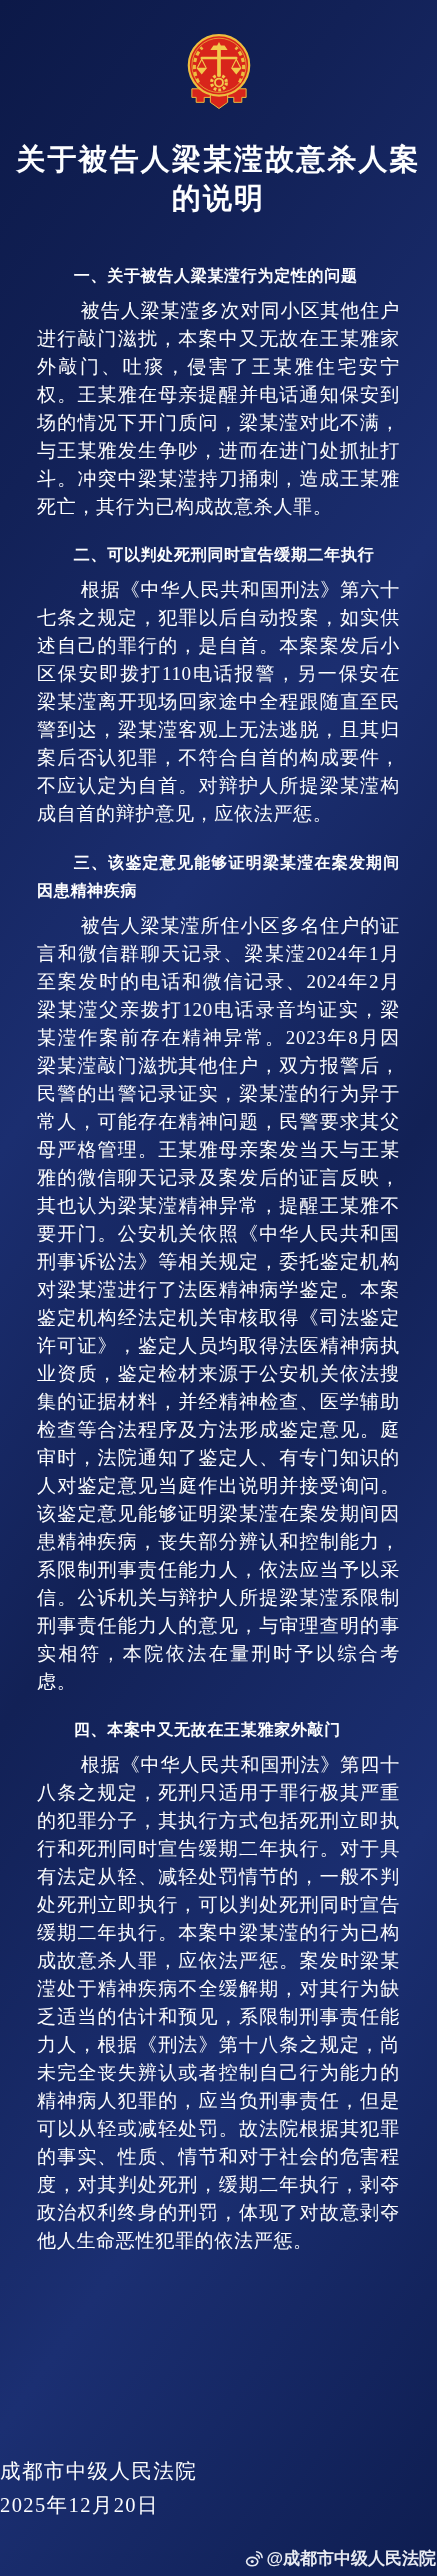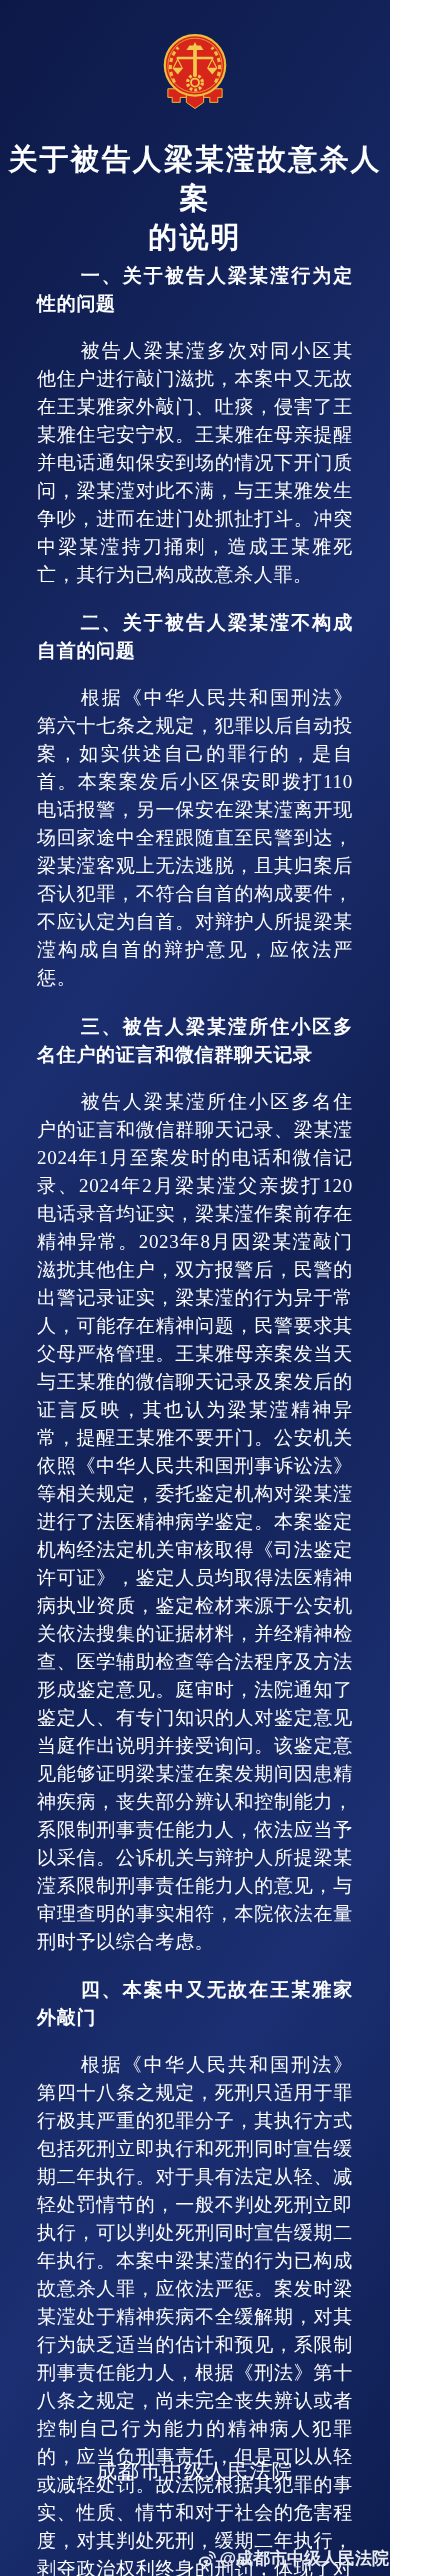--- a/index.html
+++ b/index.html
@@ -1,18 +1,18 @@
 <!DOCTYPE html>
 <html style="font-size:11px"><head>
 <meta charset="utf-8">
 <style>
   html, body { margin: 0; padding: 0; }
   .poster {
     position: relative;
-    width: 390px;
+    width: 437px;
     height: 2576px;
     overflow: hidden;
     background: linear-gradient(125deg,
       #0c1948 0%, #122157 16%, #1b2e70 36%,
       #122156 54%, #1b2f72 76%, #0e1d50 100%);
     color: #fdfeff;
     font-family: "Liberation Serif", "DejaVu Serif", serif;
   }
   .emblem-wrap {
     position: absolute;
@@ -32,41 +32,40 @@
     letter-spacing: 2.1px;
   }
   .content {
     position: absolute;
     top: 241px;
     left: 37px;
     right: 37px;
   }
   .section-heading {
     margin: 20.5px 0 0 0;
-    font-size: 19px;
+    font-size: 16px;
     font-weight: 700;
     line-height: 28px;
     letter-spacing: 0.7px;
     text-indent: 2.3em;
     text-align: justify;
   }
   .para {
-    margin: 19px 0 0 0;
+    margin: 7px 0 0 0;
     font-size: 19px;
     font-weight: 400;
     line-height: 28px;
     letter-spacing: 0.7px;
     text-indent: 2.3em;
     text-align: justify;
   }
   .signature {
     position: absolute;
     top: 2454px; left: 0;
     width: 100%;
-    text-align: center;
     font-size: 20.5px;
     line-height: 34px;
     letter-spacing: 1.4px;
   }
   .watermark {
     position: absolute;
     top: 2547px;
     right: 1px;
     display: flex;
     align-items: center;
@@ -116,33 +115,34 @@
   <h1 class="doc-title">
     <span>关于被告人梁某滢故意杀人案</span><br>
     <span>的说明</span>
   </h1>
 
   <div class="content">
 
     <h2 class="section-heading">一、关于被告人梁某滢行为定性的问题</h2>
     <p class="para">被告人梁某滢多次对同小区其他住户进行敲门滋扰，本案中又无故在王某雅家外敲门、吐痰，侵害了王某雅住宅安宁权。王某雅在母亲提醒并电话通知保安到场的情况下开门质问，梁某滢对此不满，与王某雅发生争吵，进而在进门处抓扯打斗。冲突中梁某滢持刀捅刺，造成王某雅死亡，其行为已构成故意杀人罪。</p>
 
-    <h2 class="section-heading">二、关于被告人梁某滢不构成自首的问题</h2>
+    <h2 class="section-heading">二、可以判处死刑同时宣告缓期二年执行</h2>
     <p class="para">根据《中华人民共和国刑法》第六十七条之规定，犯罪以后自动投案，如实供述自己的罪行的，是自首。本案案发后小区保安即拨打110电话报警，另一保安在梁某滢离开现场回家途中全程跟随直至民警到达，梁某滢客观上无法逃脱，且其归案后否认犯罪，不符合自首的构成要件，不应认定为自首。对辩护人所提梁某滢构成自首的辩护意见，应依法严惩。</p>
 
-    <h2 class="section-heading">三、被告人梁某滢所住小区多名住户的证言和微信群聊天记录</h2>
+    <h2 class="section-heading">三、该鉴定意见能够证明梁某滢在案发期间因患精神疾病</h2>
     <p class="para">被告人梁某滢所住小区多名住户的证言和微信群聊天记录、梁某滢2024年1月至案发时的电话和微信记录、2024年2月梁某滢父亲拨打120电话录音均证实，梁某滢作案前存在精神异常。2023年8月因梁某滢敲门滋扰其他住户，双方报警后，民警的出警记录证实，梁某滢的行为异于常人，可能存在精神问题，民警要求其父母严格管理。王某雅母亲案发当天与王某雅的微信聊天记录及案发后的证言反映，其也认为梁某滢精神异常，提醒王某雅不要开门。公安机关依照《中华人民共和国刑事诉讼法》等相关规定，委托鉴定机构对梁某滢进行了法医精神病学鉴定。本案鉴定机构经法定机关审核取得《司法鉴定许可证》，鉴定人员均取得法医精神病执业资质，鉴定检材来源于公安机关依法搜集的证据材料，并经精神检查、医学辅助检查等合法程序及方法形成鉴定意见。庭审时，法院通知了鉴定人、有专门知识的人对鉴定意见当庭作出说明并接受询问。该鉴定意见能够证明梁某滢在案发期间因患精神疾病，丧失部分辨认和控制能力，系限制刑事责任能力人，依法应当予以采信。公诉机关与辩护人所提梁某滢系限制刑事责任能力人的意见，与审理查明的事实相符，本院依法在量刑时予以综合考虑。</p>
 
     <h2 class="section-heading">四、本案中又无故在王某雅家外敲门</h2>
     <p class="para">根据《中华人民共和国刑法》第四十八条之规定，死刑只适用于罪行极其严重的犯罪分子，其执行方式包括死刑立即执行和死刑同时宣告缓期二年执行。对于具有法定从轻、减轻处罚情节的，一般不判处死刑立即执行，可以判处死刑同时宣告缓期二年执行。本案中梁某滢的行为已构成故意杀人罪，应依法严惩。案发时梁某滢处于精神疾病不全缓解期，对其行为缺乏适当的估计和预见，系限制刑事责任能力人，根据《刑法》第十八条之规定，尚未完全丧失辨认或者控制自己行为能力的精神病人犯罪的，应当负刑事责任，但是可以从轻或减轻处罚。故法院根据其犯罪的事实、性质、情节和对于社会的危害程度，对其判处死刑，缓期二年执行，剥夺政治权利终身的刑罚，体现了对故意剥夺他人生命恶性犯罪的依法严惩。</p>
 
   </div>
 
   <div class="signature">
     <div>成都市中级人民法院</div>
+    <div>2025年12月20日</div>
   </div>
 
   <div class="watermark">
     <svg width="18.5" height="17" viewBox="0 0 27 25">
       <ellipse cx="10.5" cy="17" rx="8.2" ry="6.2" fill="none" stroke="#e8ebf2" stroke-width="2.4"></ellipse>
       <circle cx="10.5" cy="17" r="2.3" fill="#e8ebf2"></circle>
       <path d="M17,2.5 a9.5,9.5 0 0 1 8,8.5" fill="none" stroke="#e8ebf2" stroke-width="2.4" stroke-linecap="round"></path>
       <path d="M17,7.5 a5,5 0 0 1 4,4.5" fill="none" stroke="#e8ebf2" stroke-width="2.2" stroke-linecap="round"></path>
     </svg>
     <span>@成都市中级人民法院</span>

